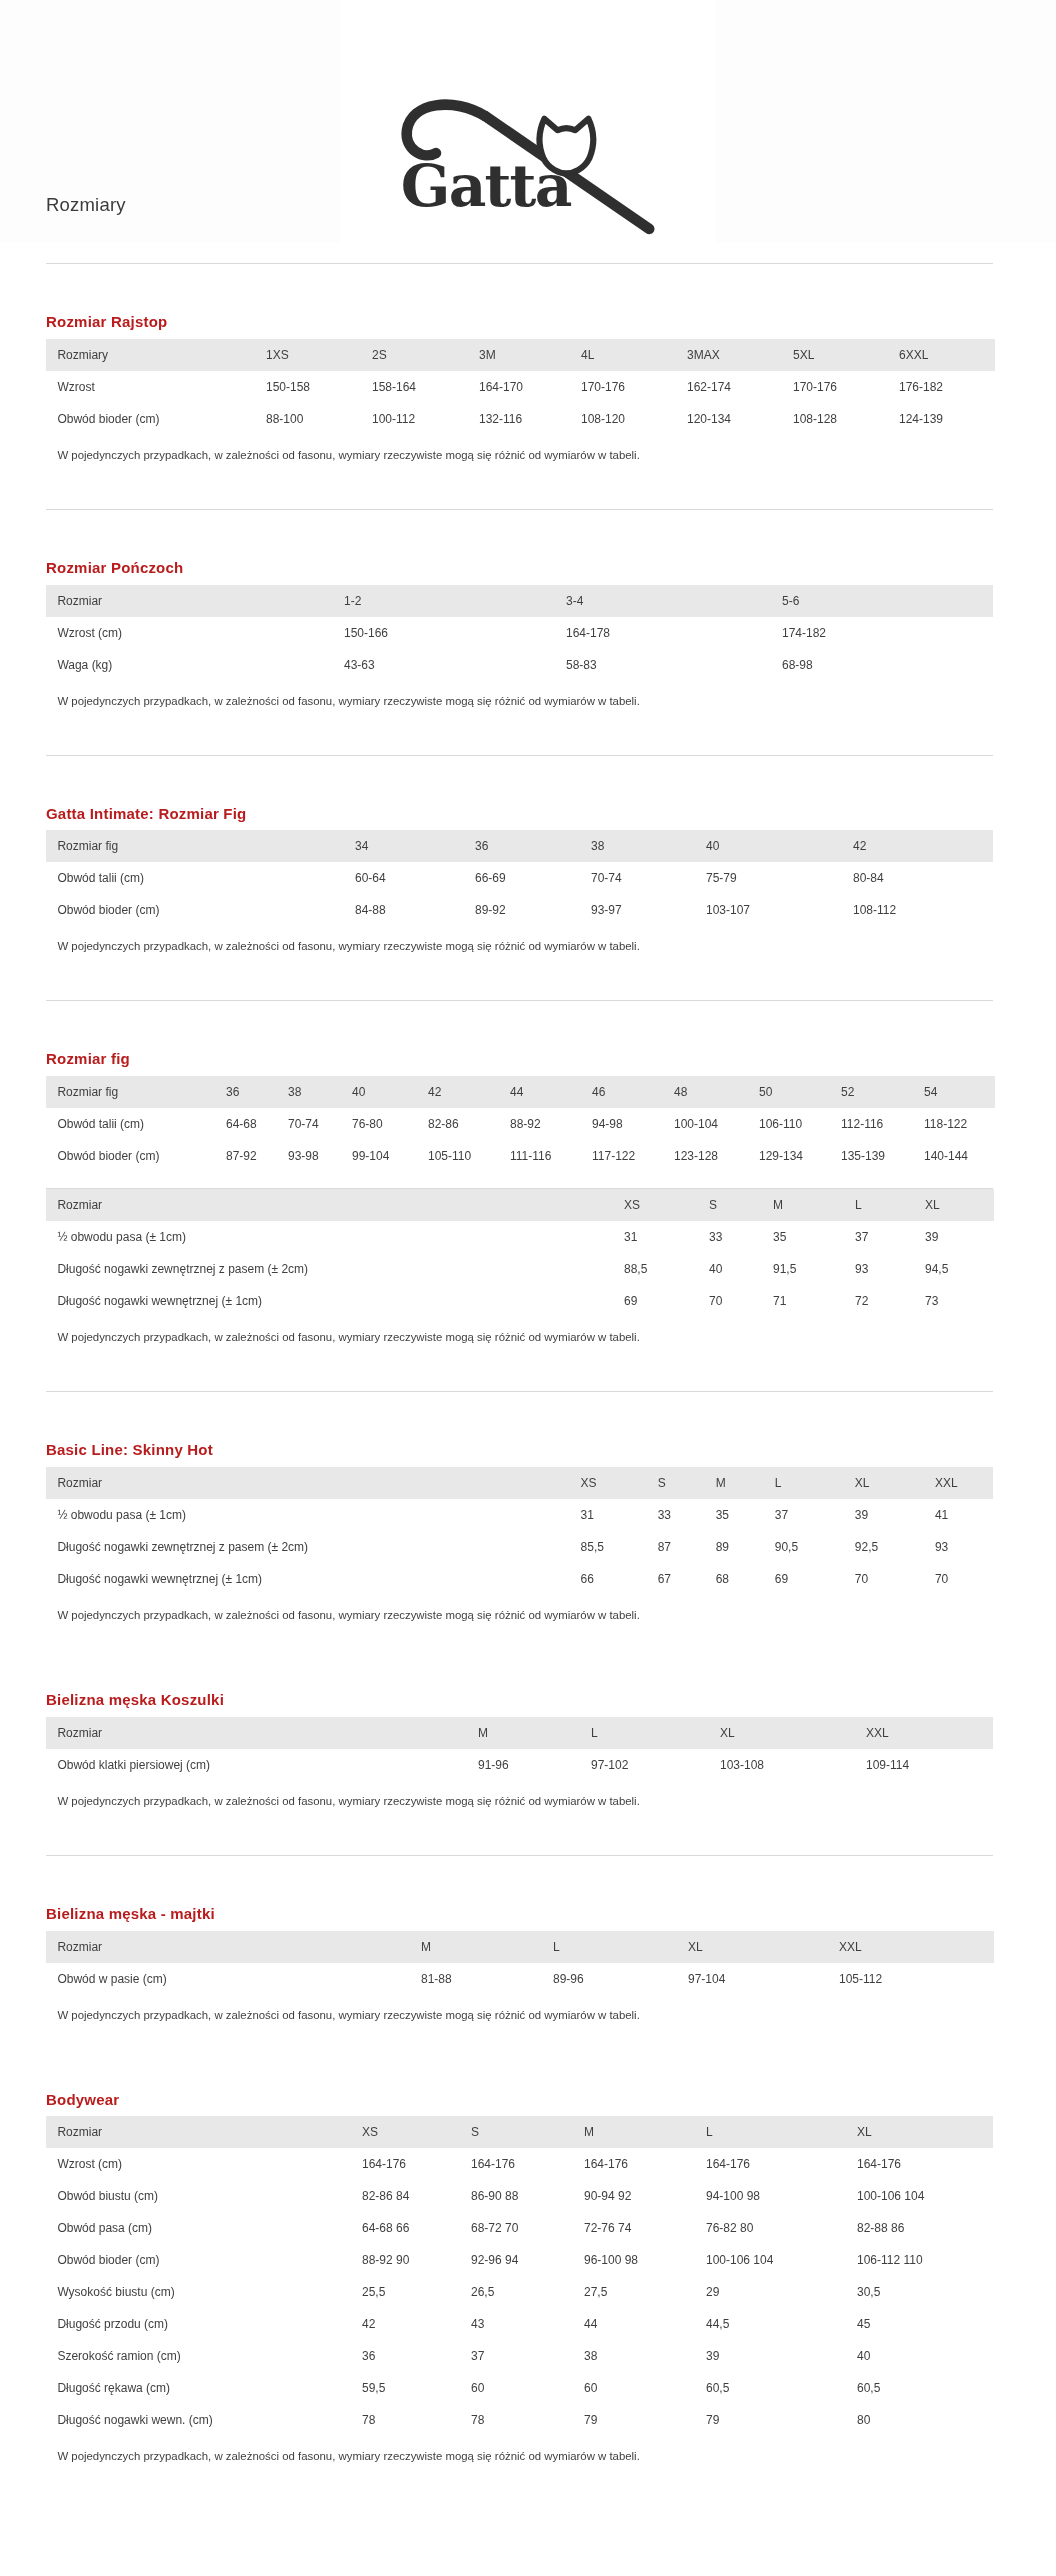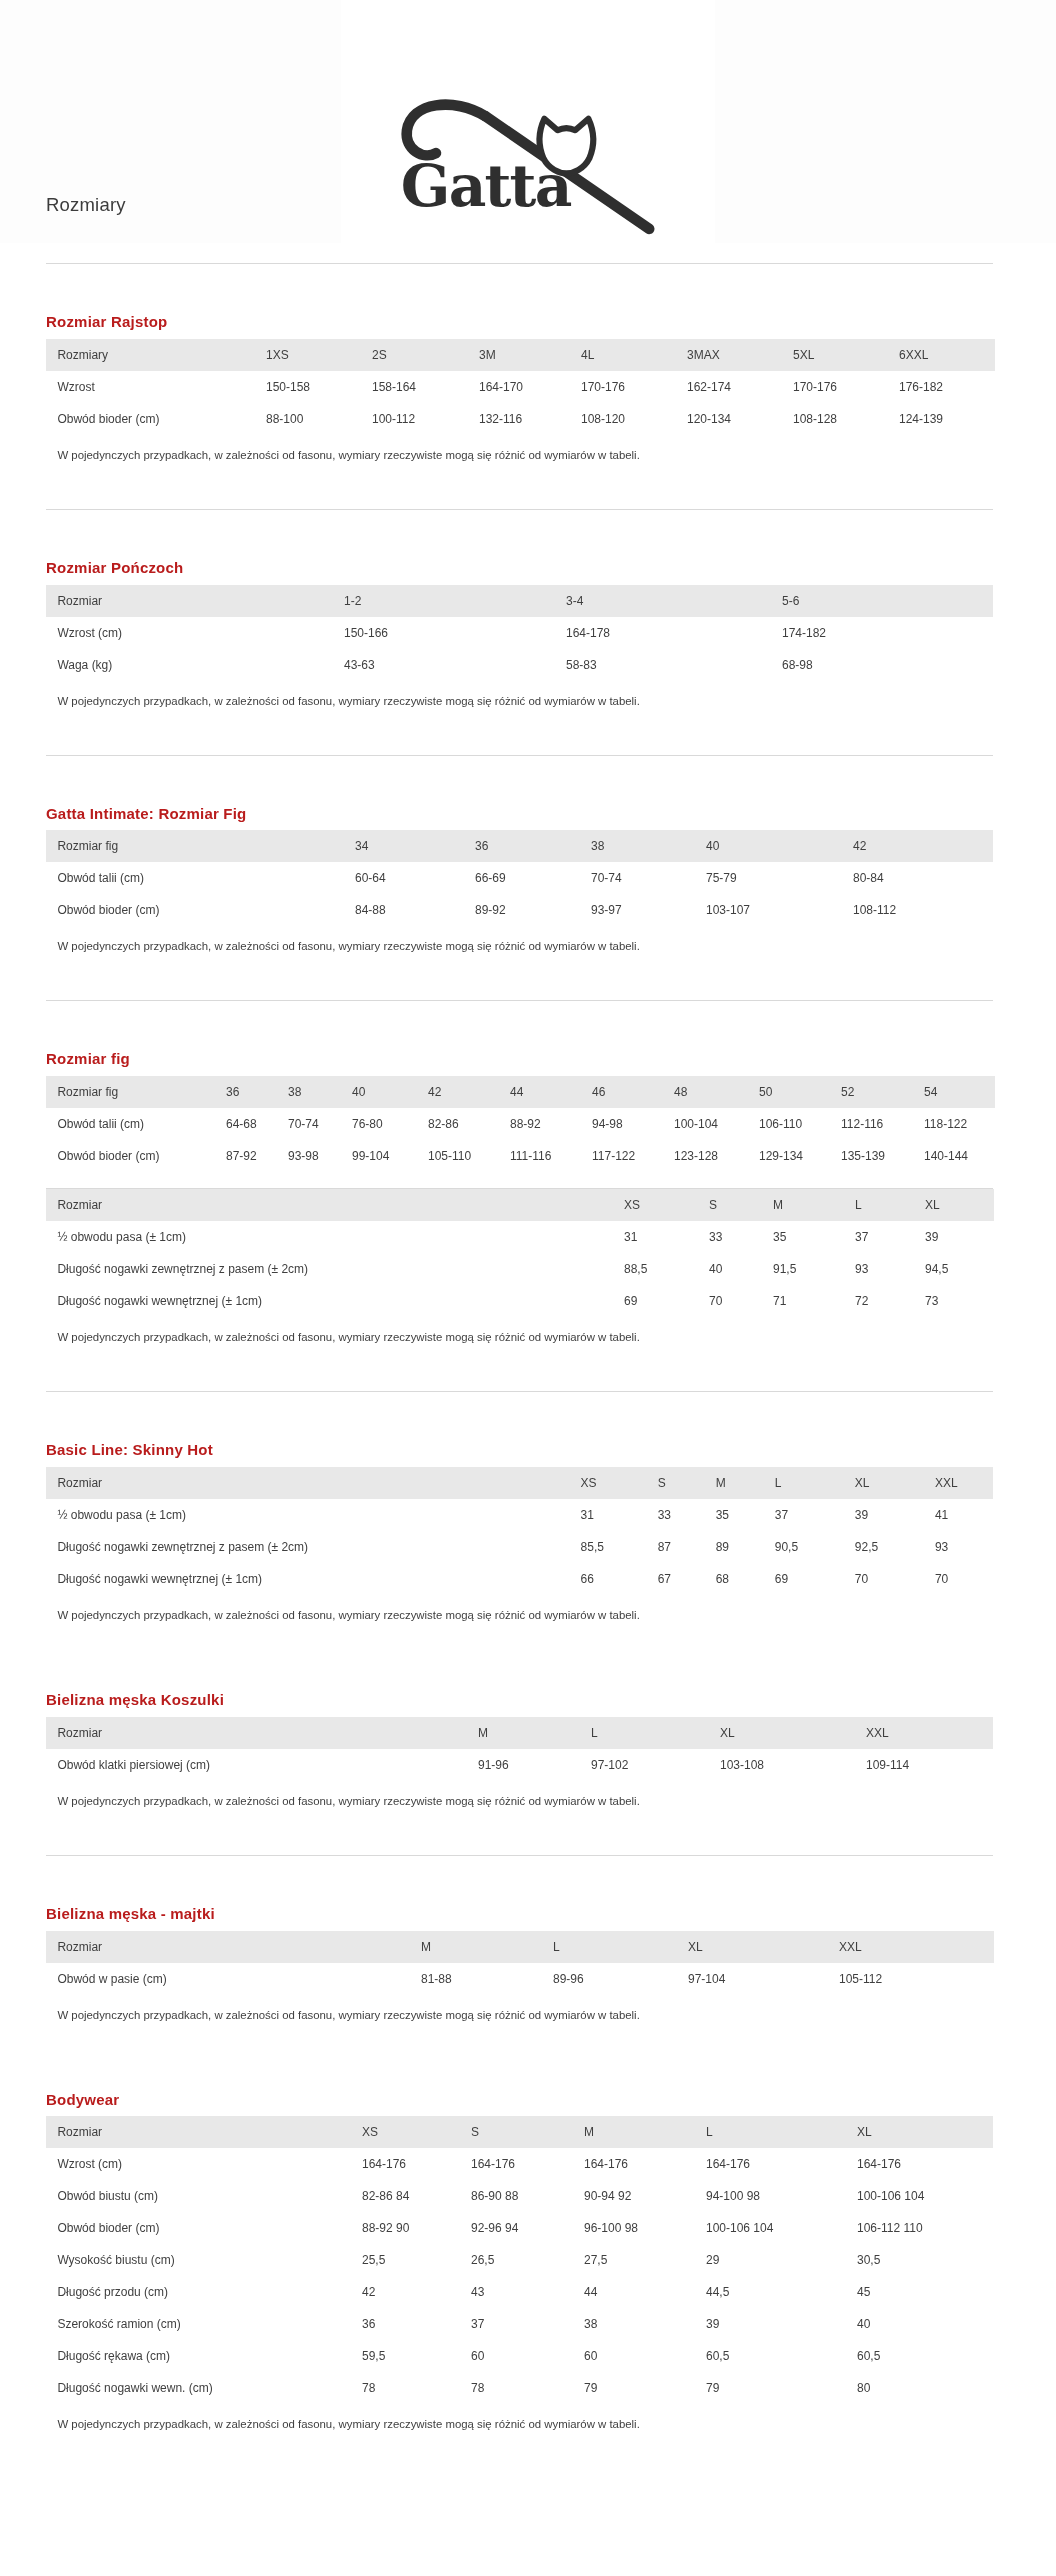--- a/index.html
+++ b/index.html
@@ -466,20 +466,28 @@
           </tr>
           <tr>
             <td>Obwód biustu (cm)</td>
             <td>82-86 84</td>
             <td>86-90 88</td>
             <td>90-94 92</td>
             <td>94-100 98</td>
             <td>100-106 104</td>
           </tr>
           <tr>
+            <td>Obwód pasa (cm)</td>
+            <td>64-68 66</td>
+            <td>68-72 70</td>
+            <td>72-76 74</td>
+            <td>76-82 80</td>
+            <td>82-88 86</td>
+          </tr>
+          <tr>
             <td>Obwód bioder (cm)</td>
             <td>88-92 90</td>
             <td>92-96 94</td>
             <td>96-100 98</td>
             <td>100-106 104</td>
             <td>106-112 110</td>
           </tr>
           <tr>
             <td>Wysokość biustu (cm)</td>
             <td>25,5</td>

